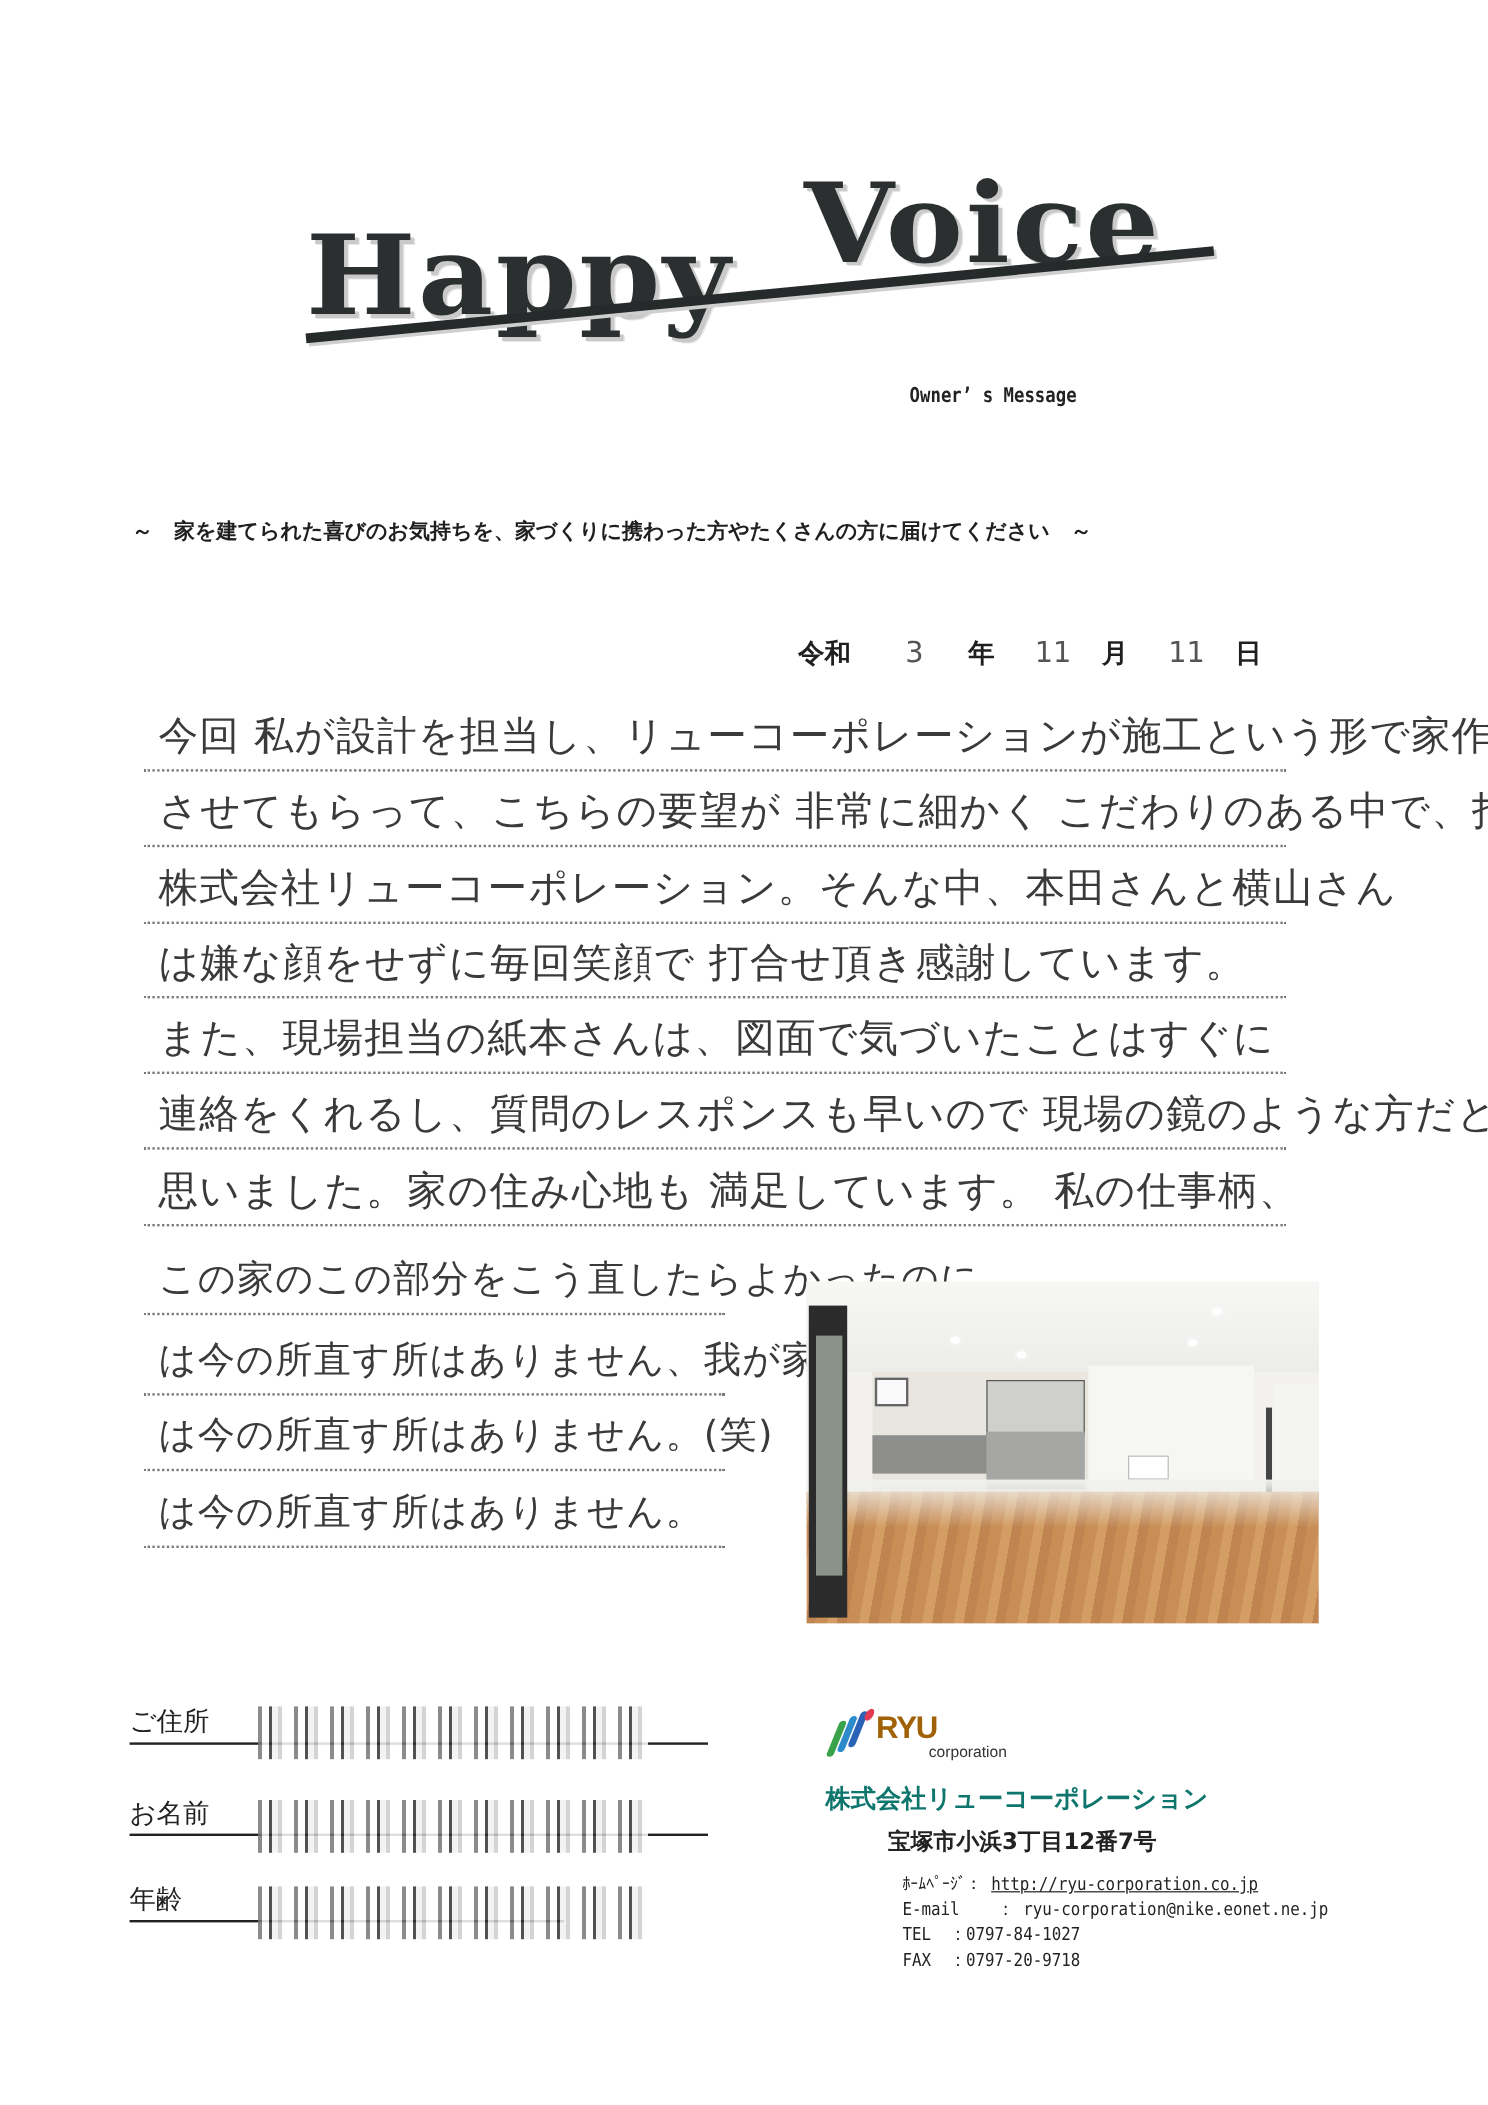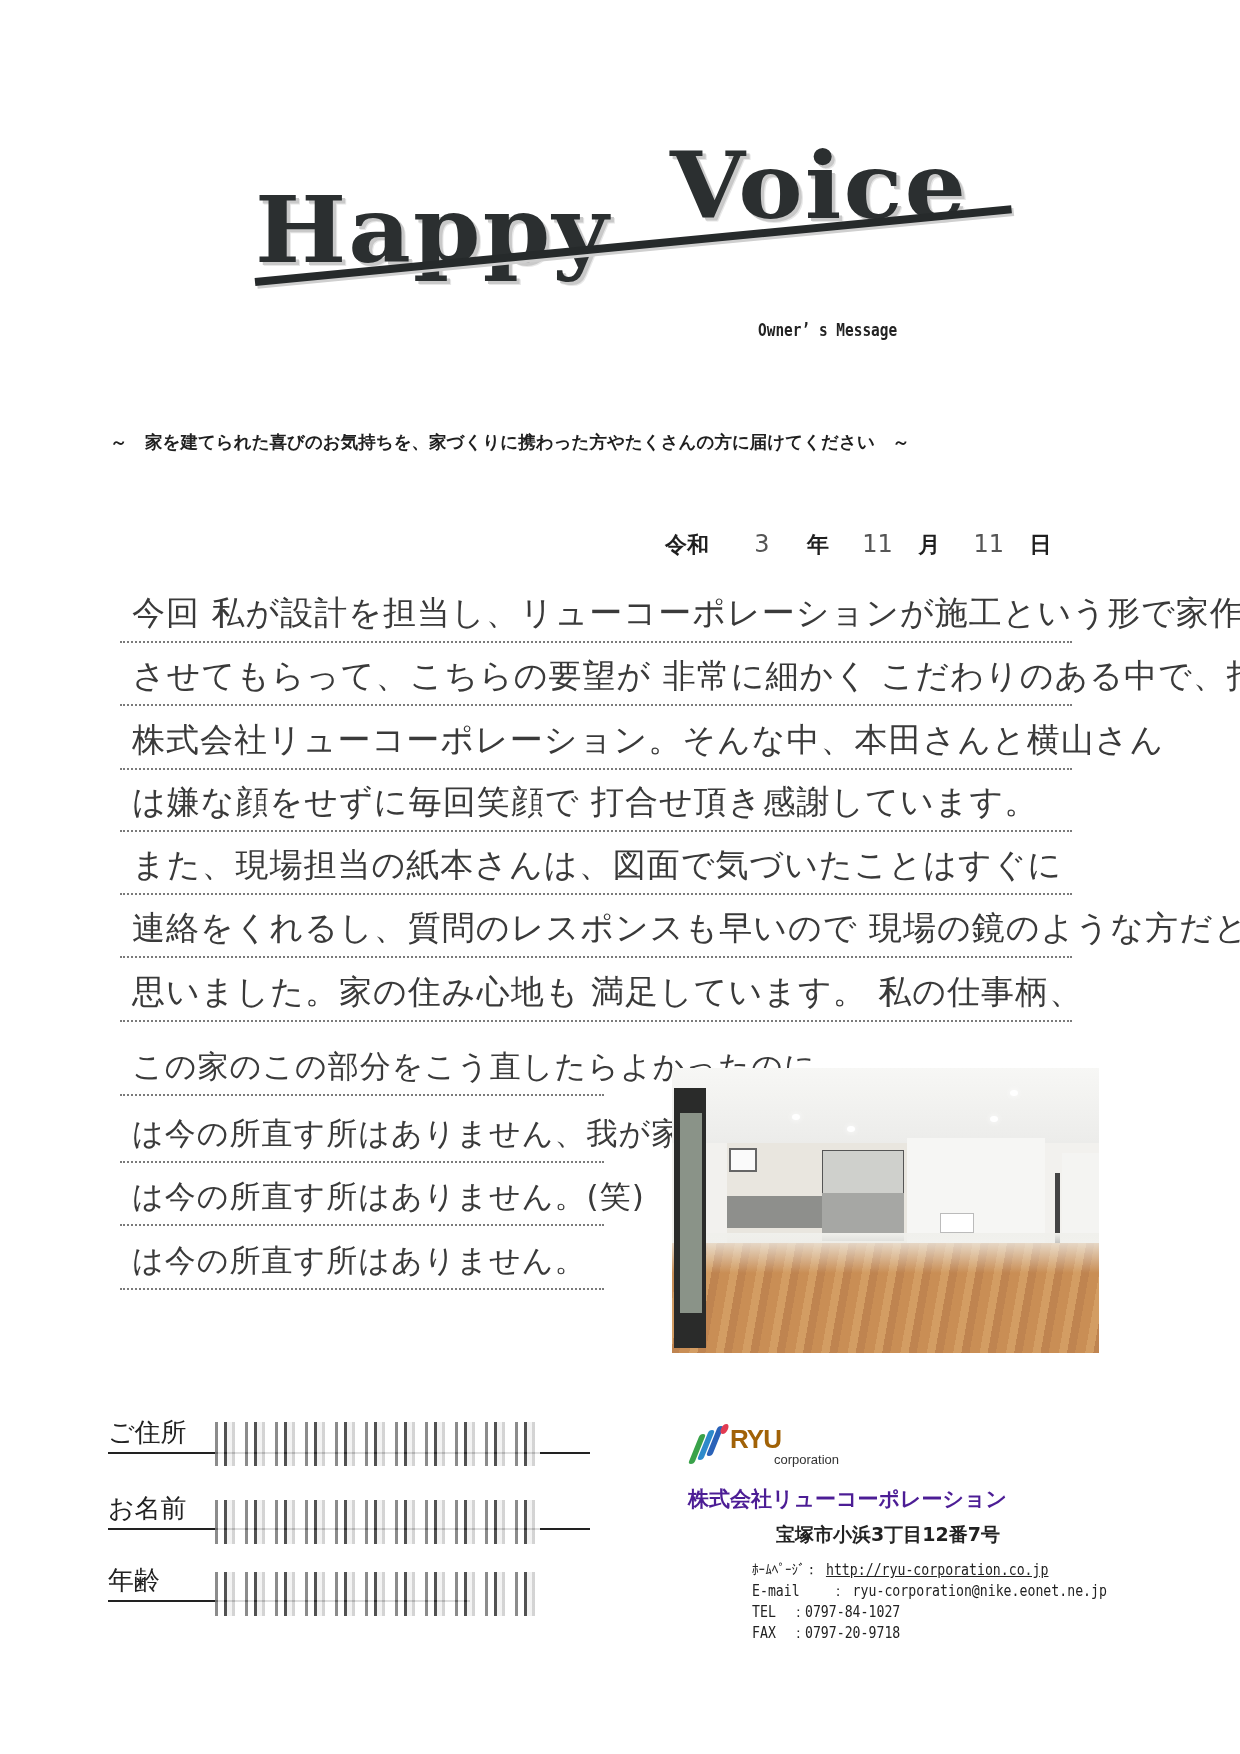--- a/index.html
+++ b/index.html
@@ -46,39 +46,39 @@
   .photo .counter { position:absolute; left:150px; top:125px; width:82px; height:48px; background:#a6a7a4; }
   .photo .cabinets { position:absolute; left:55px; top:128px; width:100px; height:32px; background:#8e8f8c; }
   .photo .shelf { position:absolute; left:150px; top:82px; width:80px; height:45px; background:#cfd0cc; border:1px solid #555; }
   .photo .partition { position:absolute; left:235px; top:70px; width:138px; height:180px; background:#f6f6f4; }
   .photo .panel { position:absolute; left:268px; top:145px; width:32px; height:18px; background:#fff; border:1px solid #bbb; }
   .photo .door-right { position:absolute; left:383px; top:105px; width:5px; height:125px; background:#444; }
   .photo .right-wall { position:absolute; left:390px; top:85px; width:37px; height:140px; background:#f4f4f2; }
   .photo .light { position:absolute; width:8px; height:6px; border-radius:50%; background:#fff; box-shadow:0 0 6px #fff; }
 
   
-  .field { position:absolute; left:108px; border-bottom:2px solid #222; font-size:26px; color:#222; }
+  .field { position:absolute; left:108px; border-bottom:2px solid #222; font-size:22px; color:#222; }
   .field .label { position:absolute; left:0; bottom:2px; }
   .field-addr { top:1412px; width:482px; height:40px; }
   .field-name { top:1488px; width:482px; height:40px; }
   .field-age  { top:1560px; width:362px; height:40px; }
   .redact { position:absolute; top:1422px; height:44px; left:215px; width:325px;
     background:repeating-linear-gradient(90deg, #777 0 3px, #fff 3px 9px, #333 9px 12px, #f1f1f1 12px 17px, #ccc 17px 20px, #fff 20px 30px); opacity:0.85; }
 
   
   .logo { left:688px; top:1422px; width:140px; height:48px; }
   .logo .stripe { position:absolute; width:6px; height:30px; border-radius:3px; transform:skewX(-22deg); }
   .logo .s1 { left:6px; top:12px; background:#39a24a; }
   .logo .s2 { left:15px; top:8px; background:#2d8acb; }
   .logo .s3 { left:24px; top:4px; background:#2a62b8; }
   .logo .s4 { left:33px; top:2px; width:7px; height:10px; background:#e23b52; border-radius:50%; }
   .logo .ryu { position:absolute; left:42px; top:2px; font-size:26px; font-weight:bold; color:#a16207; letter-spacing:-1px; font-family:"Liberation Sans",sans-serif; }
   .logo .corp { position:absolute; left:42px; top:30px; font-size:13px; color:#333; font-family:"Liberation Sans",sans-serif;margin-left:44px; }
-  .company-name { left:688px; top:1485px; font-size:21px; font-weight:bold; color:#4c1d95; }
-  .company-addr { left:740px; top:1522px; font-size:19px; font-weight:bold; color:#222;margin-left:36px; }
+  .company-name { left:688px; top:1485px; font-size:21px; font-weight:bold; color:#0f766e; }
+  .company-addr { left:740px; top:1522px; font-size:19px; font-weight:bold; color:#222; }
   .contact { left:752px; top:1560px; font-size:15px; color:#222; font-family:"DejaVu Sans Mono","Liberation Mono",monospace; line-height:21px; }
   .contact .row { white-space:pre; transform:scaleX(0.88); transform-origin:left; }
   .contact .link { text-decoration:underline; }
 </style>
 </head>
 <body>
 
 <div class="abs title-wrap">
   <span class="title-word title-happy">Happy</span>
   <span class="title-word title-voice">Voice</span>

